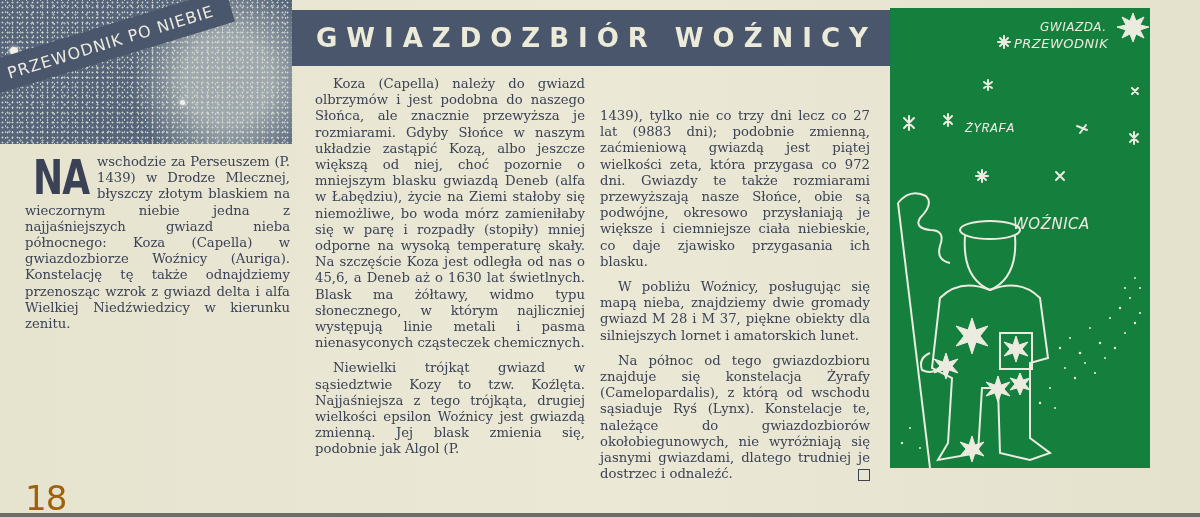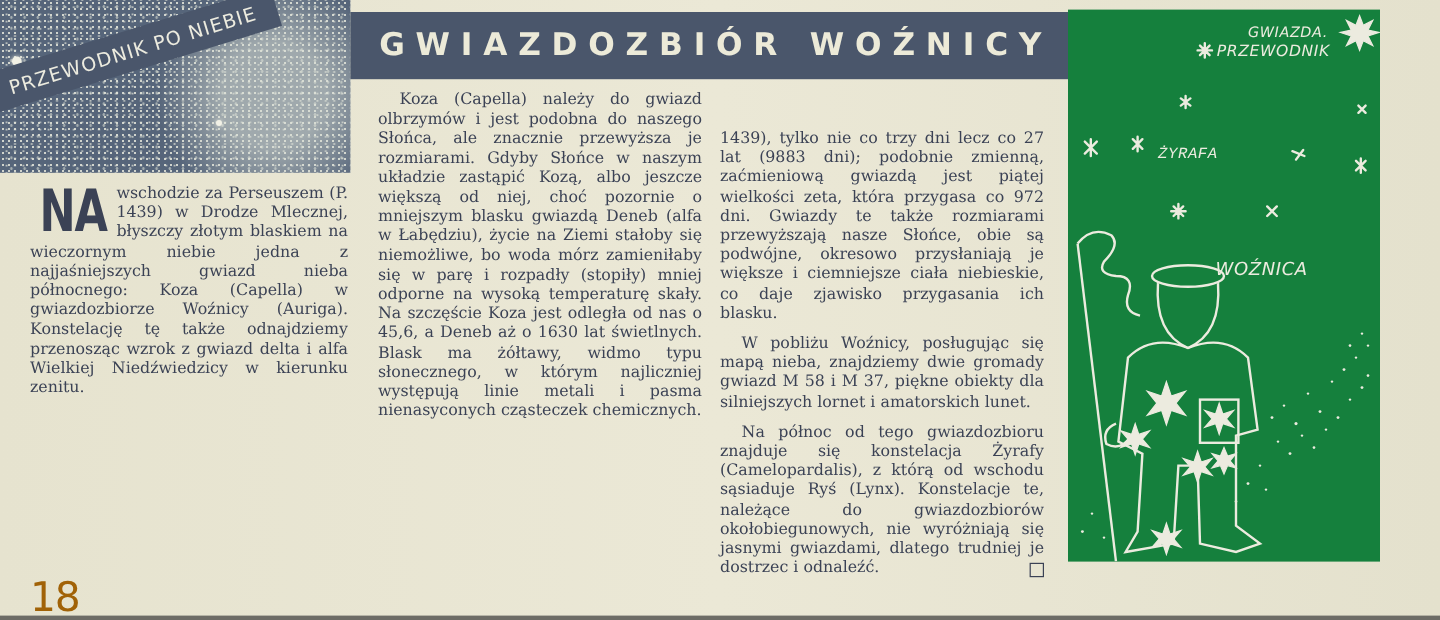--- a/index.html
+++ b/index.html
@@ -157,22 +157,23 @@
   <div class="lbl" style="left:75px;top:113px;font-family:Liberation Mono, monospace;">ŻYRAFA</div>
   <div class="lbl" style="left:123px;top:207px;font-size:15px;">WOŹNICA</div>
 </div>
 
 <div class="col col1">
   <p class="noindent"><span class="dropcap">NA</span><span>wschodzie za Perseuszem (P. 1439) w Drodze Mlecznej, błyszczy złotym blaskiem na wieczornym niebie jedna z najjaśniejszych gwiazd nieba północnego: Koza (Capella) w gwiazdozbiorze Woźnicy (Auriga). Konstelację tę także odnajdziemy przenosząc wzrok z gwiazd delta i alfa Wielkiej Niedźwiedzicy w kierunku zenitu.</span></p>
 </div>
 
 <div class="col col2">
   <p>Koza (Capella) należy do gwiazd olbrzymów i jest podobna do naszego Słońca, ale znacznie przewyższa je rozmiarami. Gdyby Słońce w naszym układzie zastąpić Kozą, albo jeszcze większą od niej, choć pozornie o mniejszym blasku gwiazdą Deneb (alfa w Łabędziu), życie na Ziemi stałoby się niemożliwe, bo woda mórz zamieniłaby się w parę i rozpadły (stopiły) mniej odporne na wysoką temperaturę skały. Na szczęście Koza jest odległa od nas o 45,6, a Deneb aż o 1630 lat świetlnych. Blask ma żółtawy, widmo typu słonecznego, w którym najliczniej występują linie metali i pasma nienasyconych cząsteczek chemicznych.</p>
+  <p>Niewielki trójkąt gwiazd w sąsiedztwie Kozy to tzw. Koźlęta. Najjaśniejsza z tego trójkąta, drugiej wielkości epsilon Woźnicy jest gwiazdą zmienną. Jej blask zmienia się, podobnie jak Algol (P.</p>
 </div>
 
 <div class="col col3">
   <p class="noindent">1439), tylko nie co trzy dni lecz co 27 lat (9883 dni); podobnie zmienną, zaćmieniową gwiazdą jest piątej wielkości zeta, która przygasa co 972 dni. Gwiazdy te także rozmiarami przewyższają nasze Słońce, obie są podwójne, okresowo przysłaniają je większe i ciemniejsze ciała niebieskie, co daje zjawisko przygasania ich blasku.</p>
-  <p>W pobliżu Woźnicy, posługując się mapą nieba, znajdziemy dwie gromady gwiazd M 58 i M 37, piękne obiekty dla silniejszych lornet i amatorskich lunet.</p>
+  <p>W pobliżu Woźnicy, posługując się mapą nieba, znajdziemy dwie gromady gwiazd M 28 i M 37, piękne obiekty dla silniejszych lornet i amatorskich lunet.</p>
   <p><span>Na północ od tego gwiazdozbioru znajduje się konstelacja Żyrafy (Camelopardalis), z którą od wschodu sąsiaduje Ryś (Lynx). Konstelacje te, należące do gwiazdozbiorów okołobiegunowych, nie wyróżniają się jasnymi gwiazdami, dlatego trudniej je dostrzec i odnaleźć.</span><span class="end-mark"></span></p>
 </div>
 
 <div class="page-number">18</div>
 <div class="bottom-edge"></div>
 
 </body></html>

